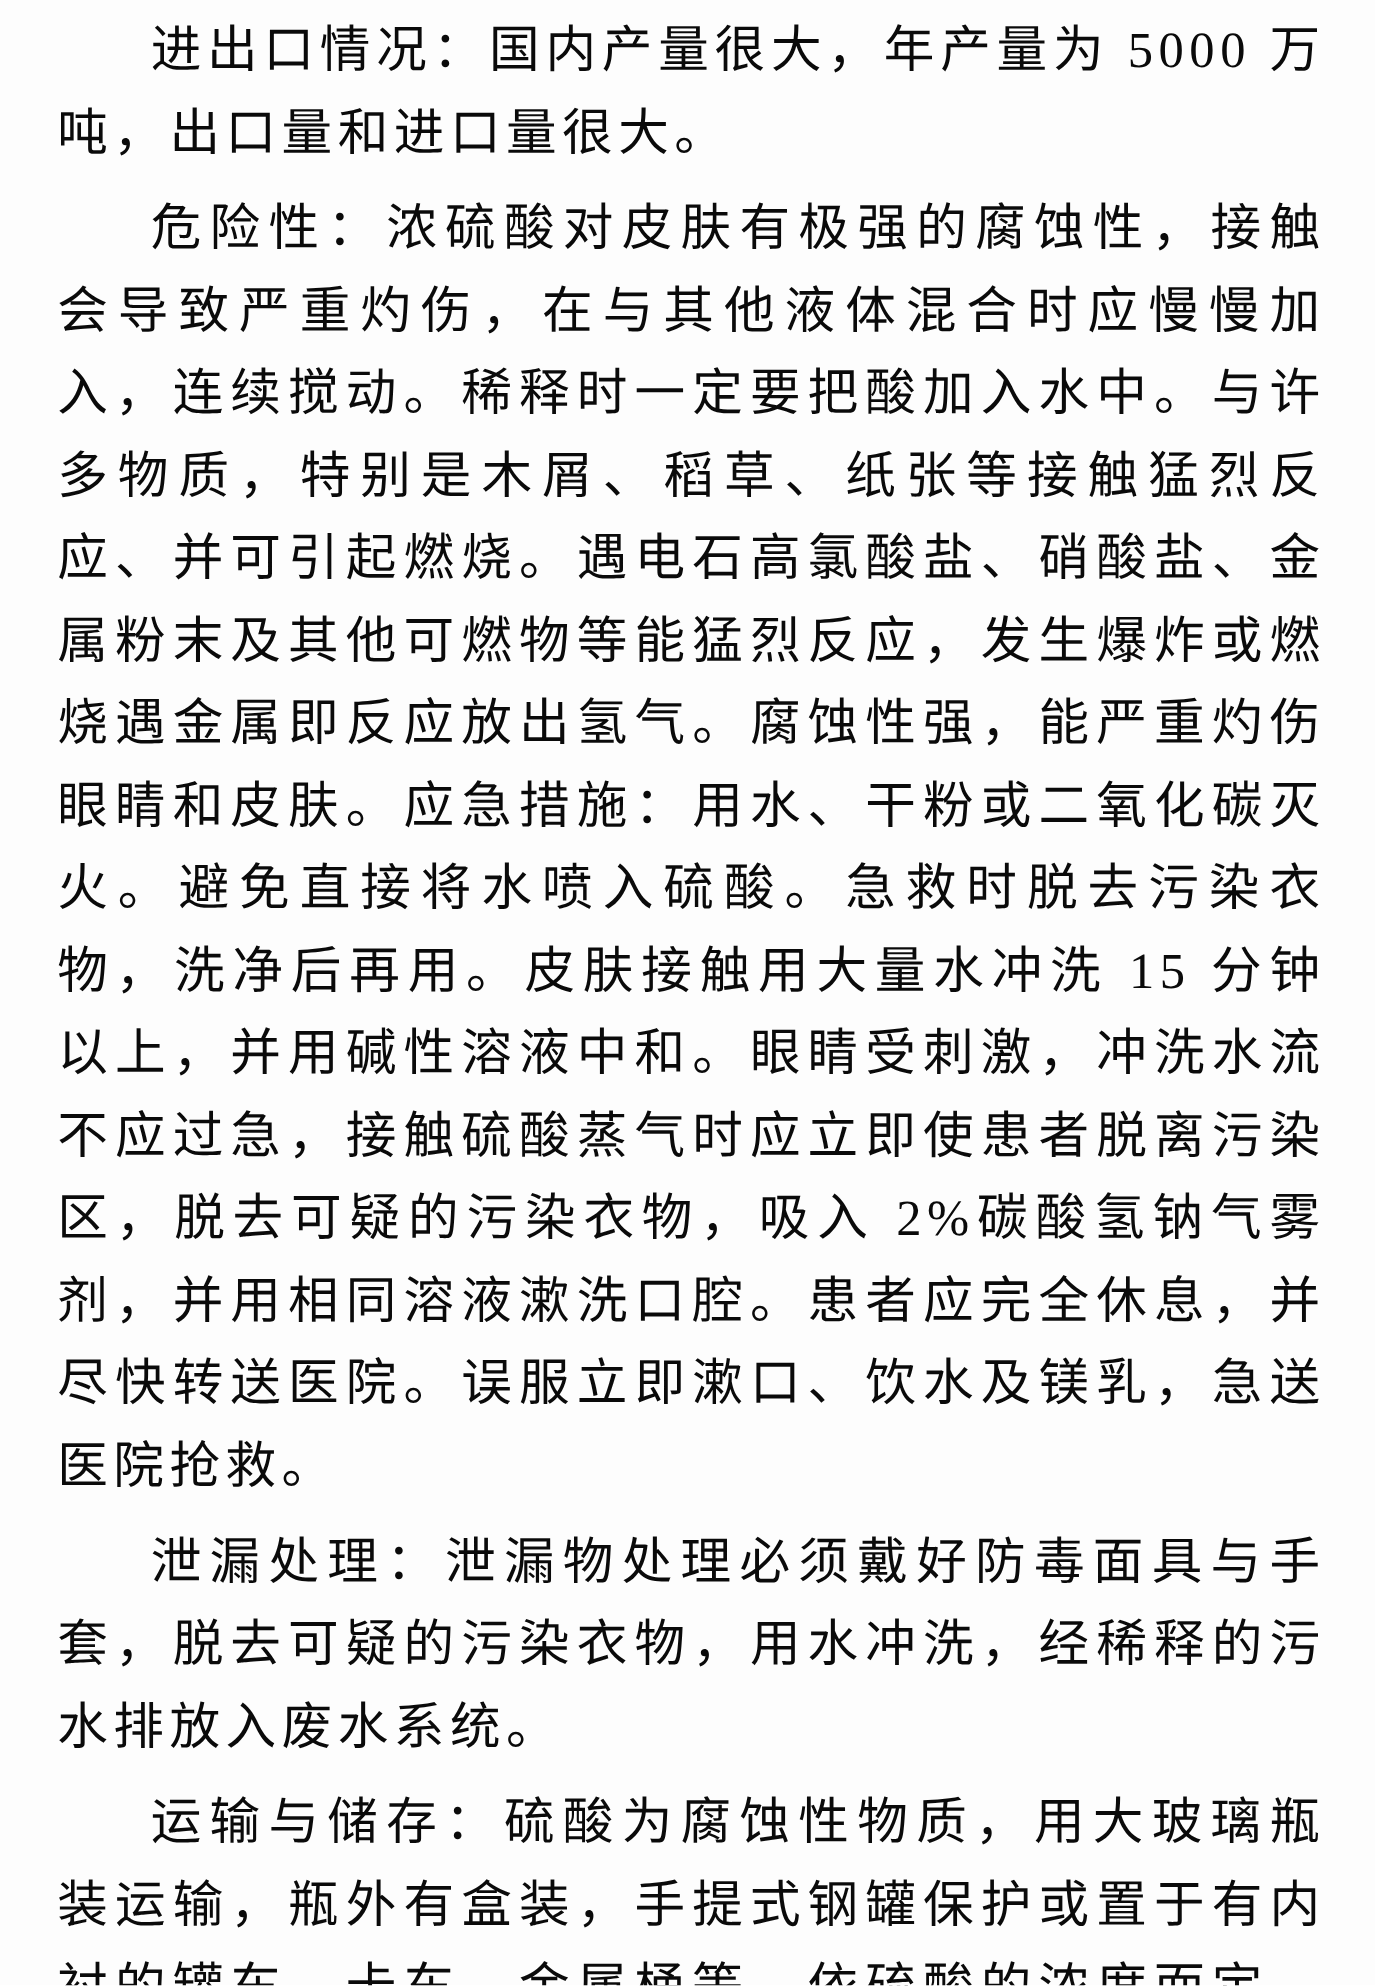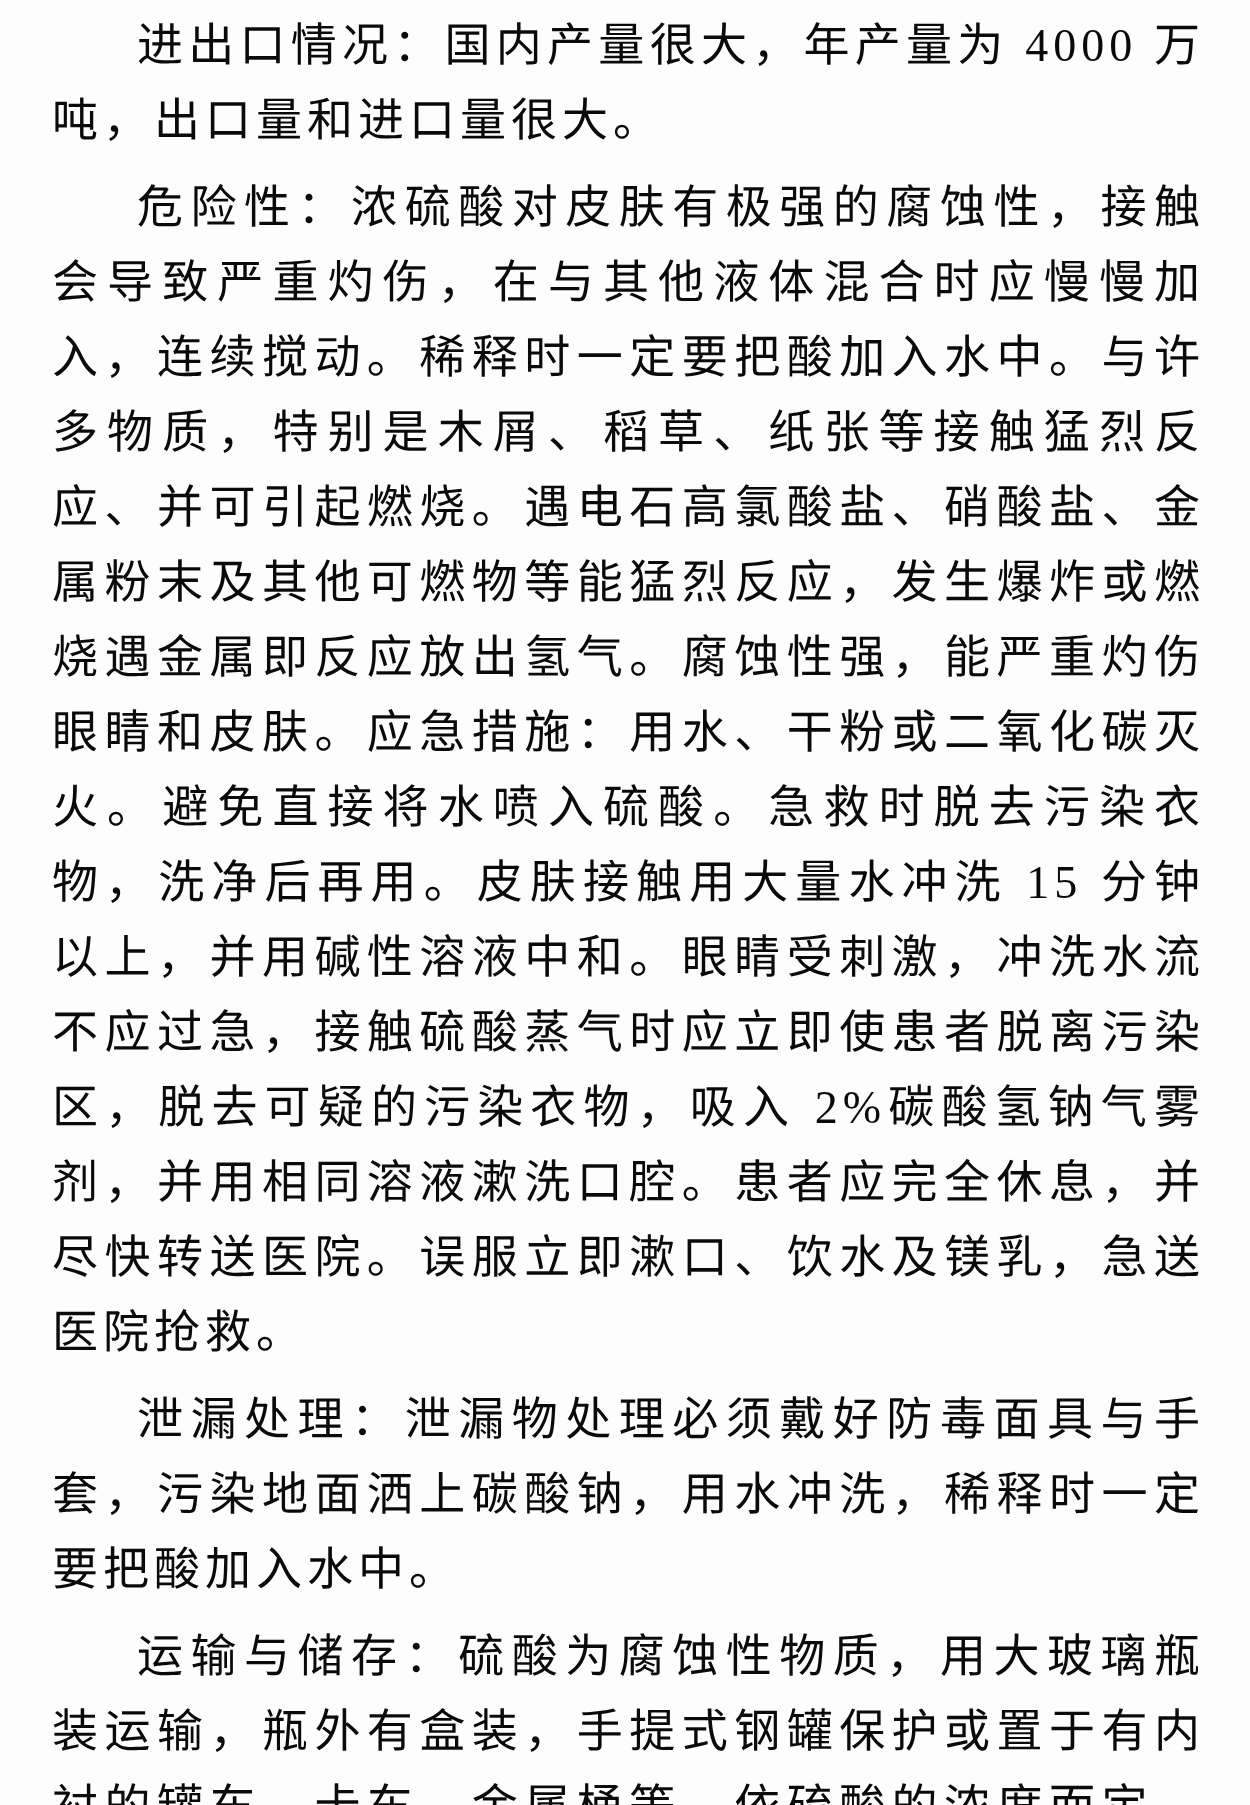--- a/index.html
+++ b/index.html
@@ -30,17 +30,17 @@
   }
   .para + .para {
     margin-top: 12px;
     font-family: Liberation Serif, serif;
   }
 </style>
 </head>
 <body>
 
 <div class="page">
-  <p class="para">进出口情况：国内产量很大，年产量为 4000 万吨，出口量和进口量很大。</p>
+  <p class="para">进出口情况：国内产量很大，年产量为 5000 万吨，出口量和进口量很大。</p>
   <p class="para">危险性：浓硫酸对皮肤有极强的腐蚀性，接触会导致严重灼伤，在与其他液体混合时应慢慢加入，连续搅动。稀释时一定要把酸加入水中。与许多物质，特别是木屑、稻草、纸张等接触猛烈反应、并可引起燃烧。遇电石高氯酸盐、硝酸盐、金属粉末及其他可燃物等能猛烈反应，发生爆炸或燃烧遇金属即反应放出氢气。腐蚀性强，能严重灼伤眼睛和皮肤。应急措施：用水、干粉或二氧化碳灭火。避免直接将水喷入硫酸。急救时脱去污染衣物，洗净后再用。皮肤接触用大量水冲洗 15 分钟以上，并用碱性溶液中和。眼睛受刺激，冲洗水流不应过急，接触硫酸蒸气时应立即使患者脱离污染区，脱去可疑的污染衣物，吸入 2%碳酸氢钠气雾剂，并用相同溶液漱洗口腔。患者应完全休息，并尽快转送医院。误服立即漱口、饮水及镁乳，急送医院抢救。</p>
-  <p class="para">泄漏处理：泄漏物处理必须戴好防毒面具与手套，污染地面洒上碳酸钠，用水冲洗，稀释时一定要把酸加入水中。</p>
+  <p class="para">泄漏处理：泄漏物处理必须戴好防毒面具与手套，脱去可疑的污染衣物，用水冲洗，经稀释的污水排放入废水系统。</p>
   <p class="para">运输与储存：硫酸为腐蚀性物质，用大玻璃瓶装运输，瓶外有盒装，手提式钢罐保护或置于有内衬的罐车、卡车、金属桶等，依硫酸的浓度而定。用密封玻璃容器或其他惰性物质做的容器储存。</p>
 </div>
 
 </body></html>

